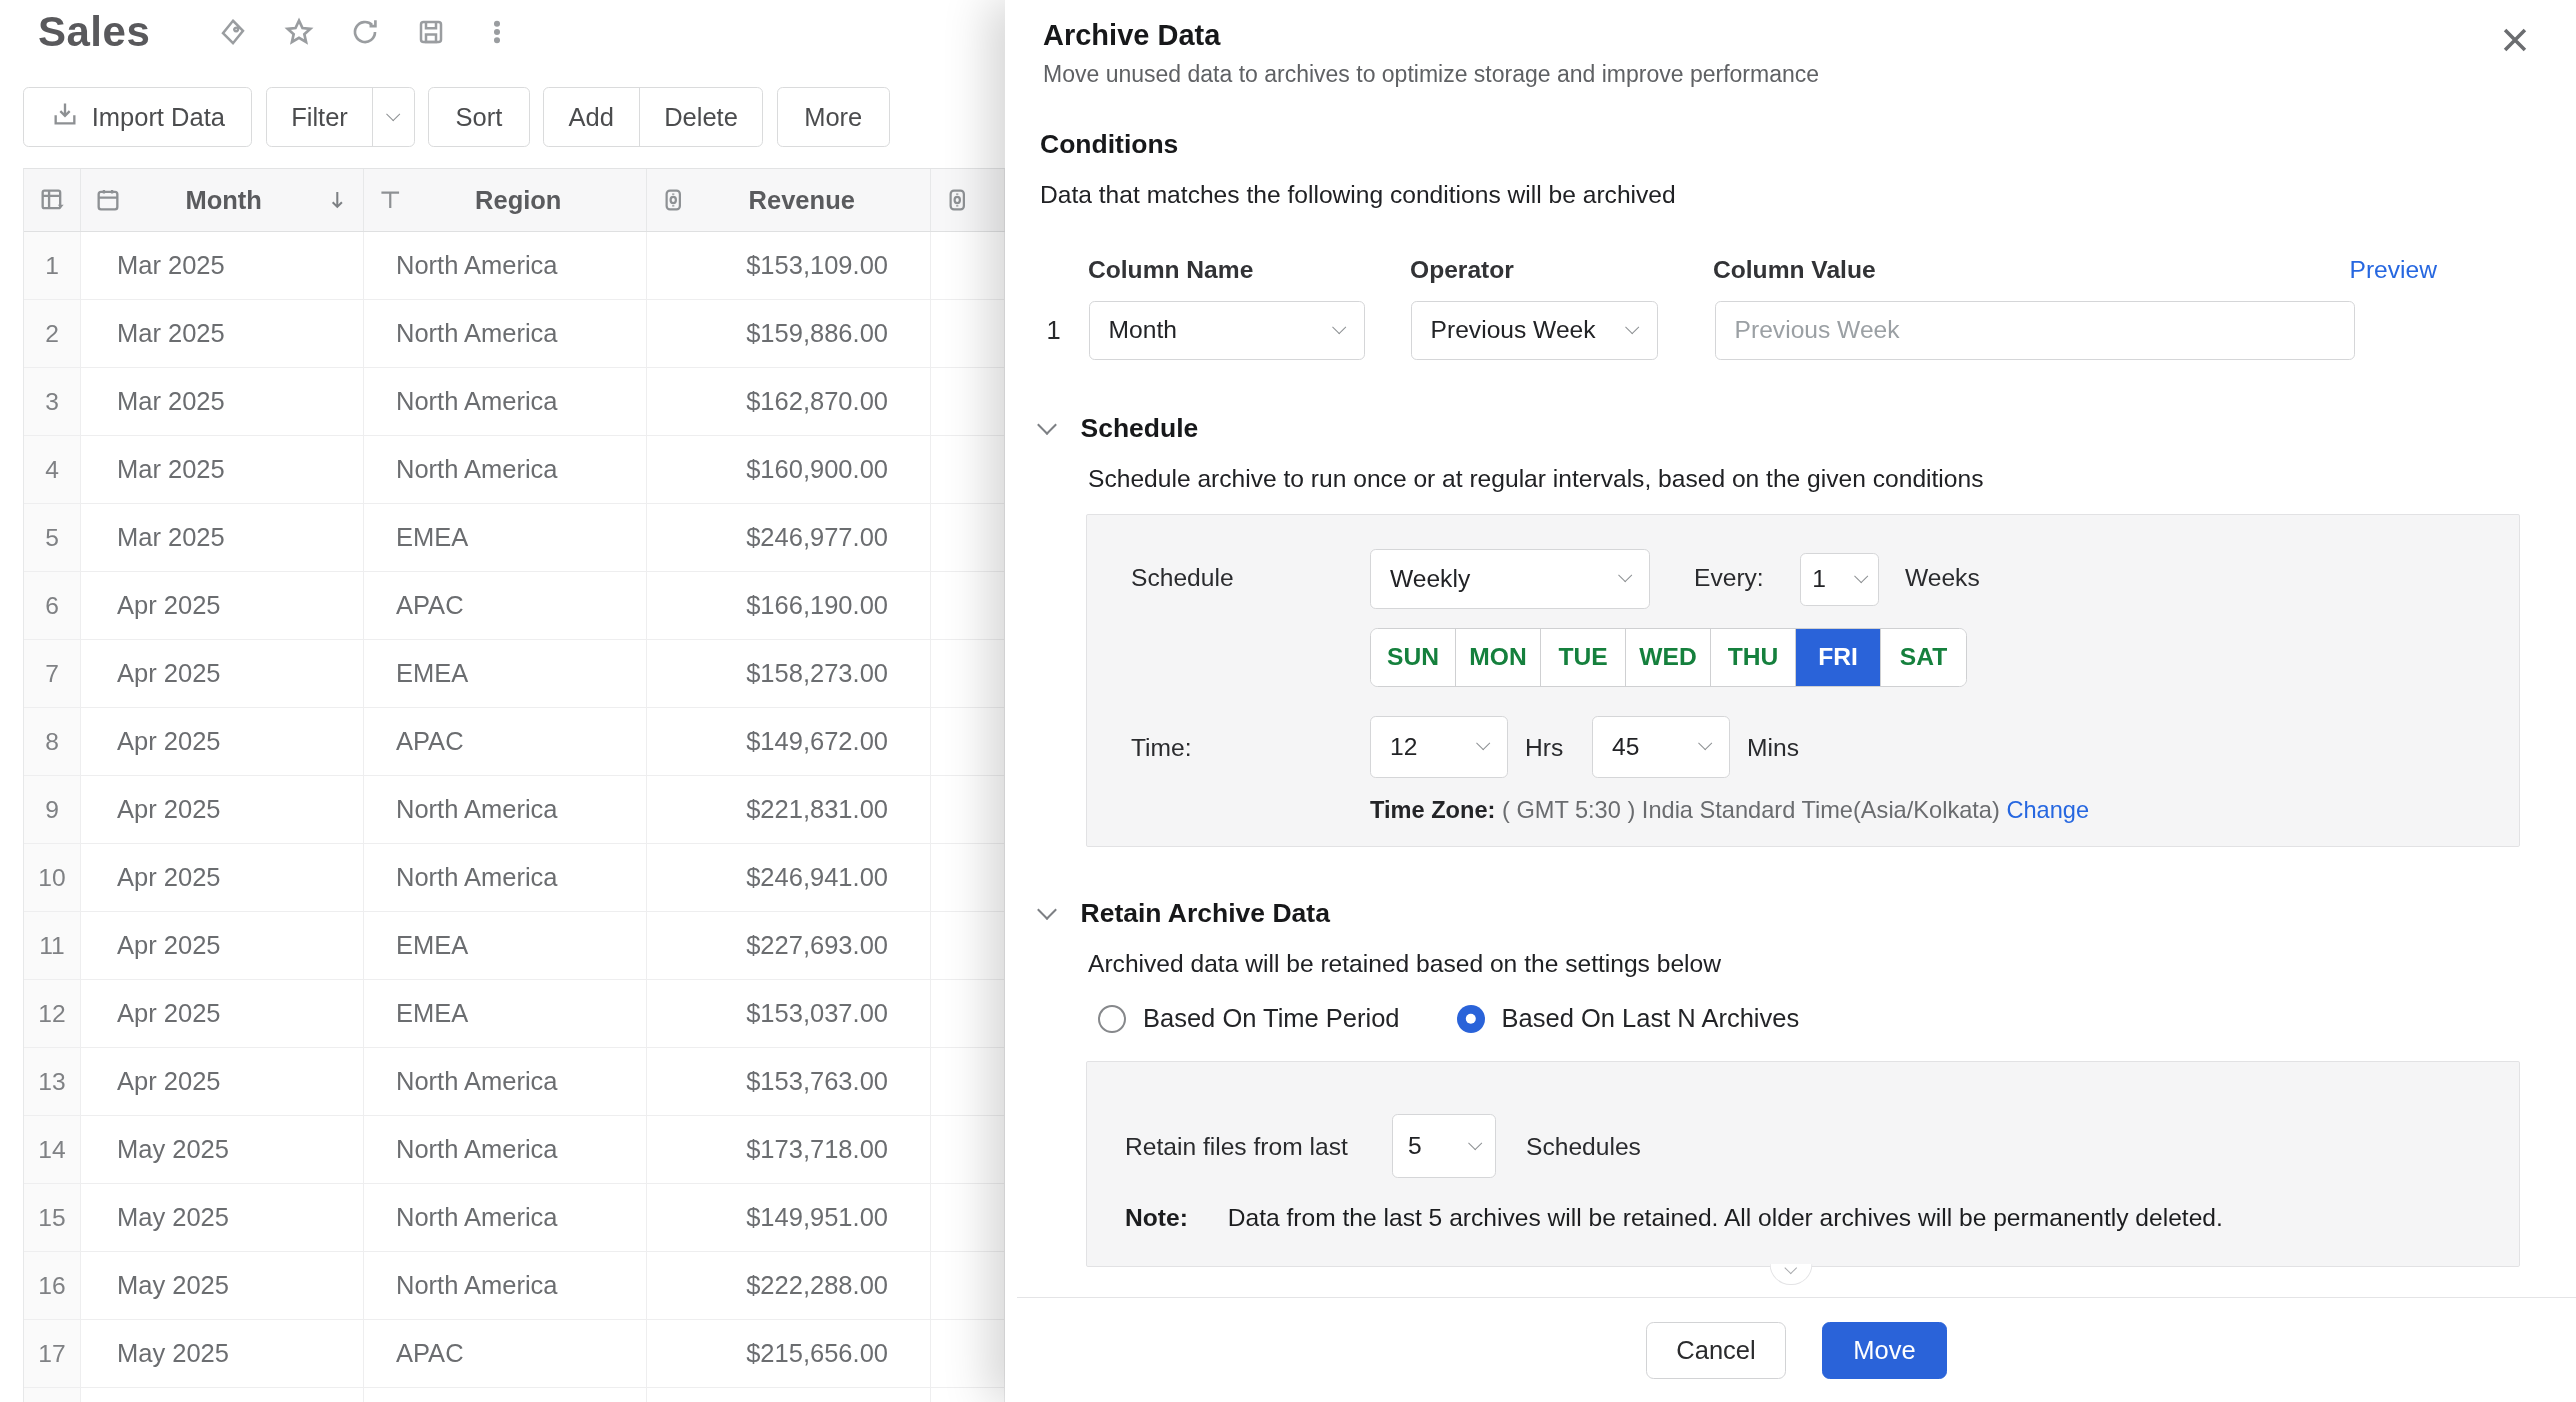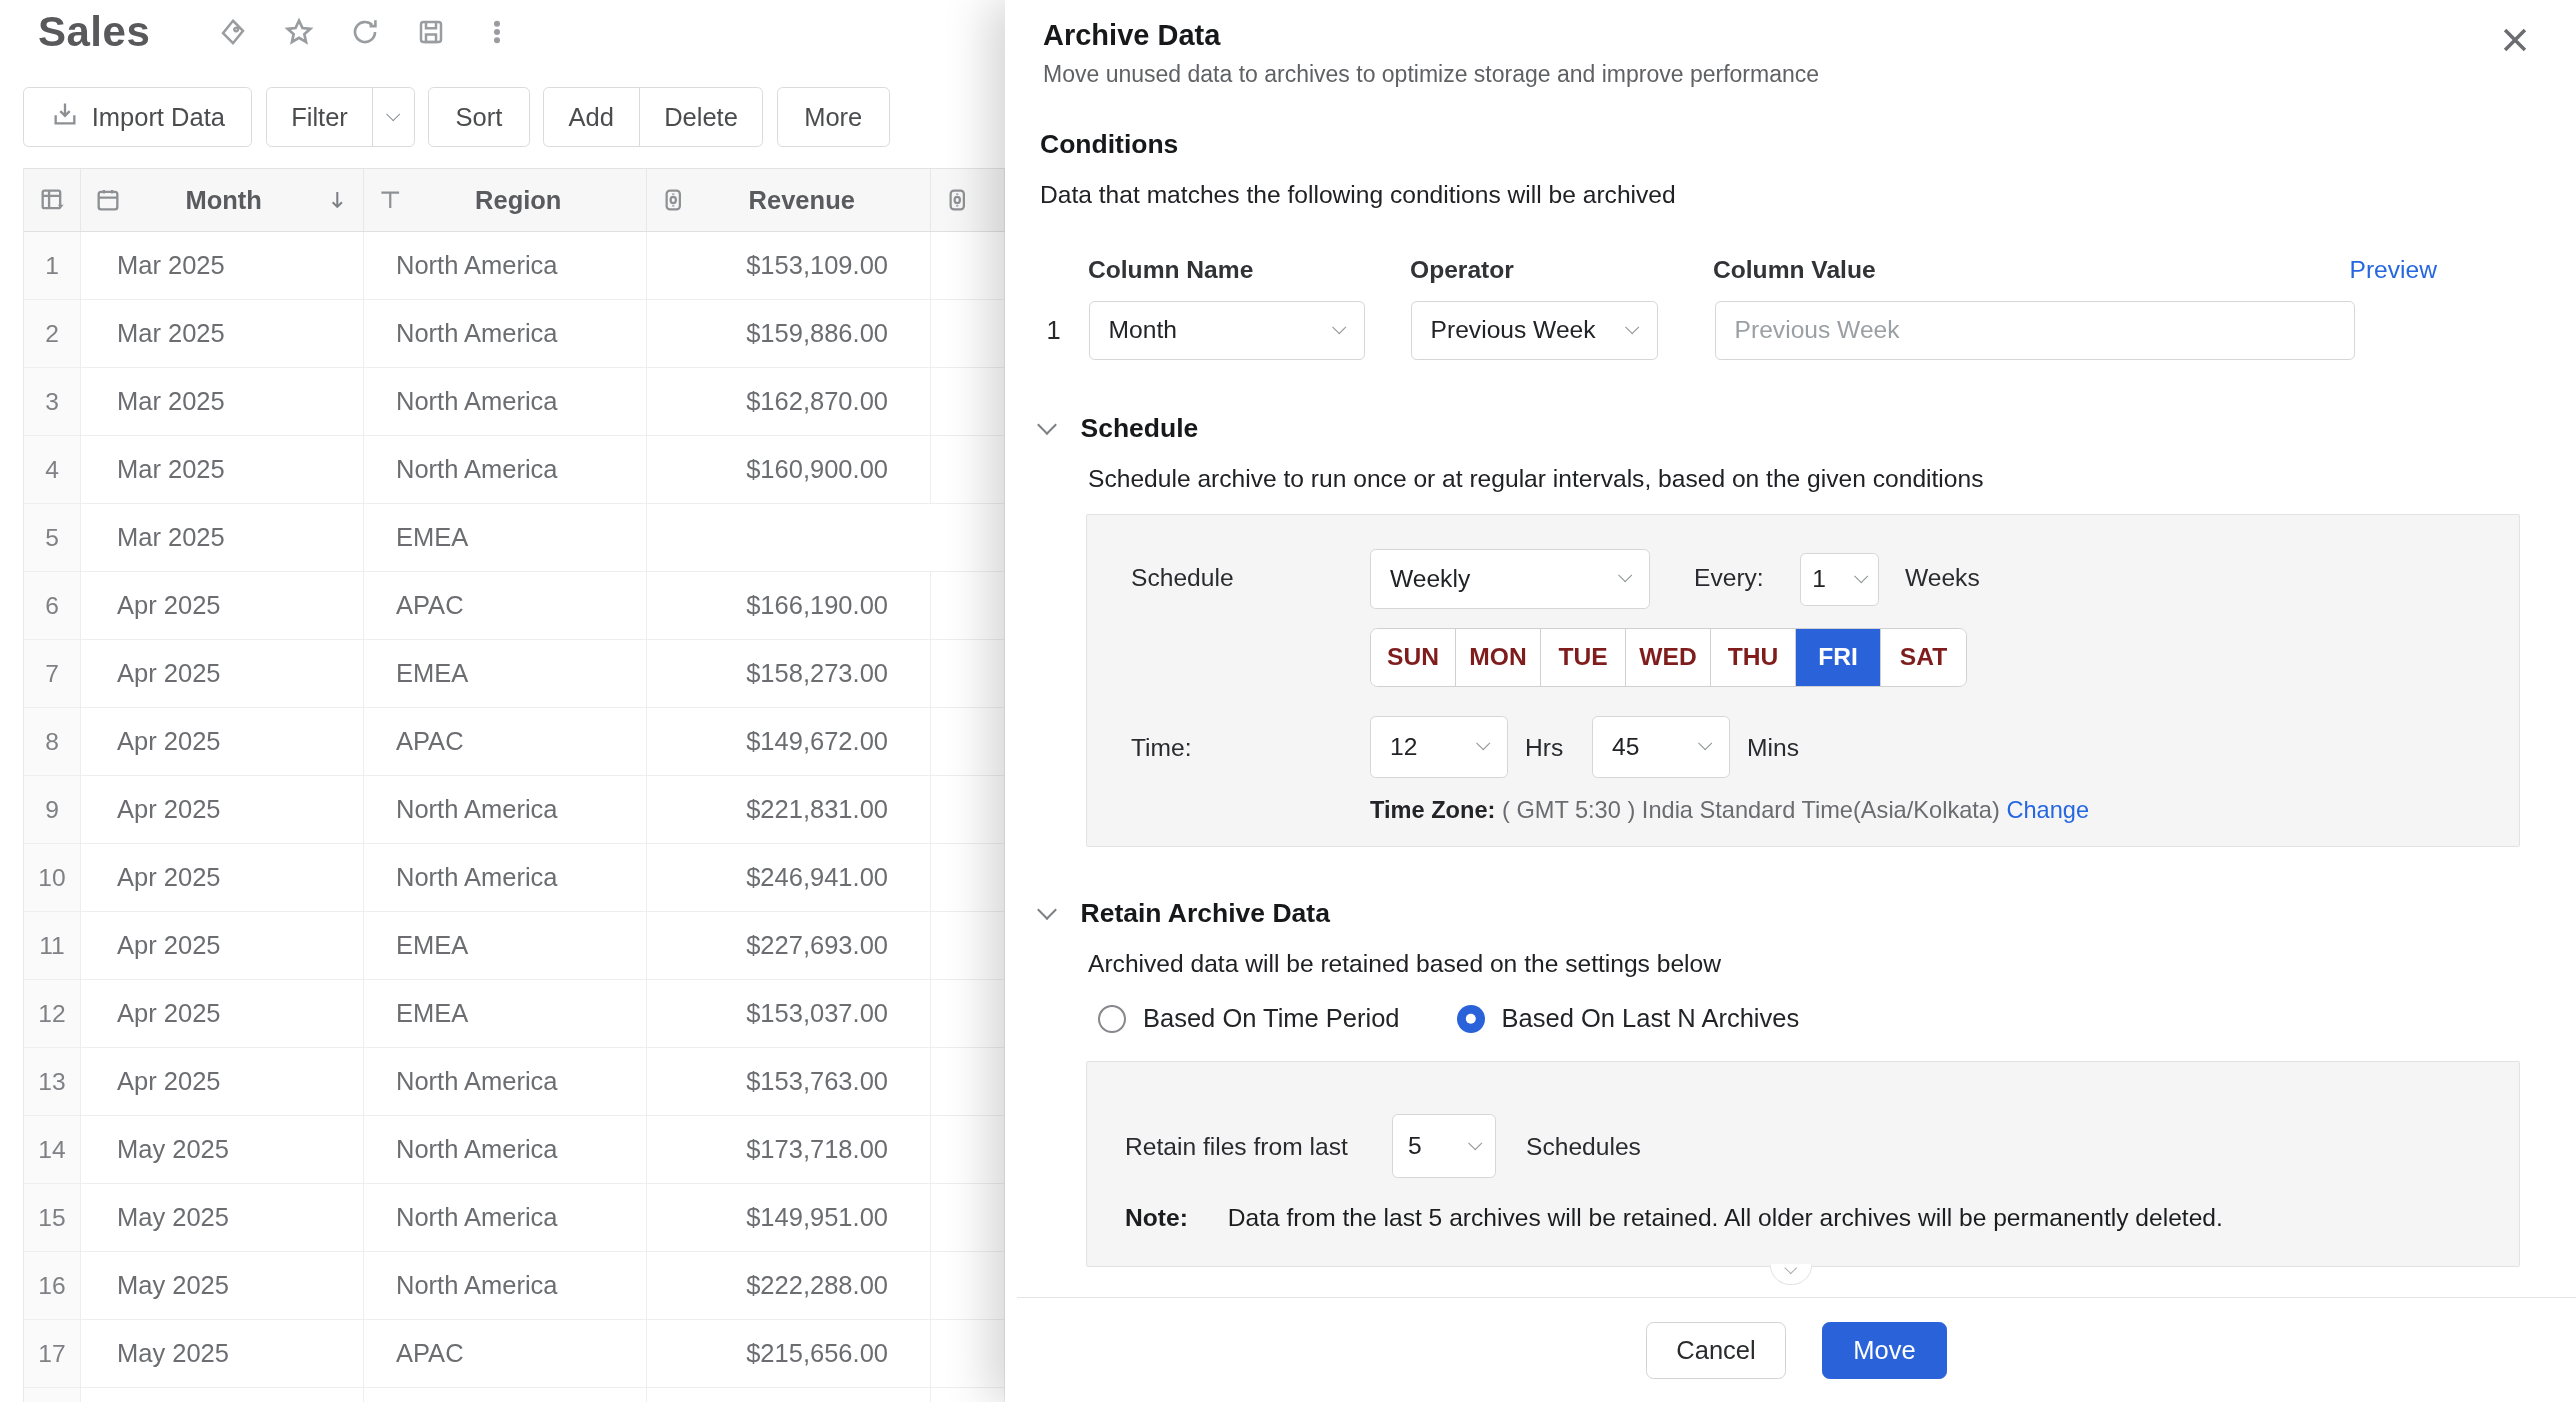--- a/index.html
+++ b/index.html
@@ -82,21 +82,21 @@
   .add-cond { margin:28px 0 0 48px; font-size:24.6px; color:var(--link,#2667e0); cursor:pointer; }
 
   .schedule .sec-head-row { margin-top:53px; }
   .schedule .sec-desc { margin:21px 0 0 48px; }
   .gray-box { position:relative; margin:21px 0 0 46px; background:#f5f5f6; border:0.9px solid #e2e2e4; border-radius:1.9px; }
   .box-sched { height:333px; }
   .abs { position:absolute; white-space:nowrap; }
   .flabel { font-size:24.6px; color:#2a2b2e; }
   .days { display:flex; border:0.9px solid #cfd0d2; border-radius:7.6px; overflow:hidden; background:#fff; }
   .day { width:85px; height:57px; display:flex; align-items:center; justify-content:center;
-    font-size:24.6px; font-weight:700; color:#7f1d1d; background:#fff; border-right:0.9px solid #cfd0d2; cursor:pointer; }
+    font-size:24.6px; font-weight:700; color:#15803d; background:#fff; border-right:0.9px solid #cfd0d2; cursor:pointer; }
   .day:last-child { border-right:none; }
   .day.selected { background:var(--accent,#2a63d9); color:#ffffff; }
   .tz-line { font-size:23.6px; color:#6a6c6f; }
   .tz-lab { font-weight:700; color:#232427; }
   .link { color:var(--link,#2667e0); cursor:pointer; }
 
   .retain .sec-head-row { margin-top:51px; }
   .retain .sec-desc { margin:21px 0 0 48px; }
   .radio-row { display:flex; align-items:center; gap:57px; margin:26.5px 0 0 58px; }
   .radio-opt { display:flex; align-items:center; gap:17px; font-size:25.5px; color:#232427; cursor:pointer; }
@@ -254,20 +254,21 @@
             <div class="td c-num">4</div>
             <div class="td c-month">Mar 2025</div>
             <div class="td c-region">North America</div>
             <div class="td c-revenue">$160,900.00</div>
             <div class="td c-extra"></div>
           </div>
           <div class="trow">
             <div class="td c-num">5</div>
             <div class="td c-month">Mar 2025</div>
             <div class="td c-region">EMEA</div>
+            <div class="td c-revenue">$246,977.00</div>
             <div class="td c-extra"></div>
           </div>
           <div class="trow">
             <div class="td c-num">6</div>
             <div class="td c-month">Apr 2025</div>
             <div class="td c-region">APAC</div>
             <div class="td c-revenue">$166,190.00</div>
             <div class="td c-extra"></div>
           </div>
           <div class="trow">

